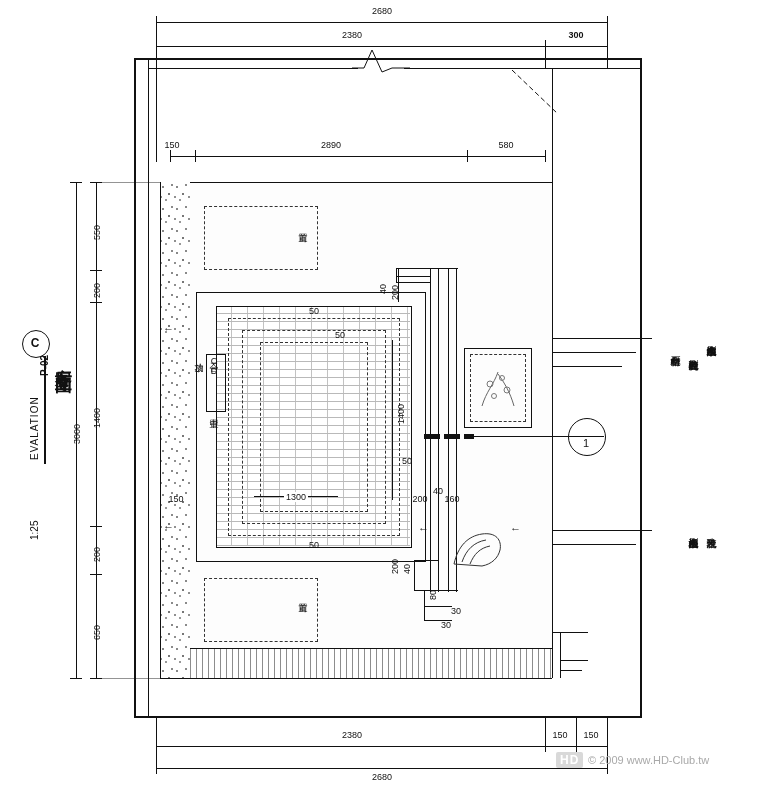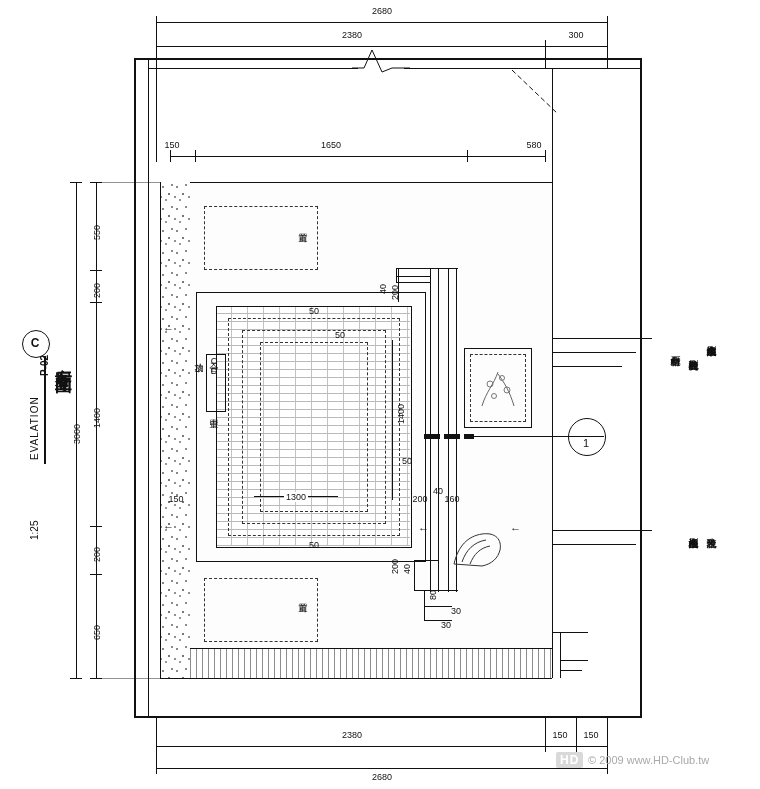--- a/index.html
+++ b/index.html
@@ -63,34 +63,34 @@
   <div class="tick" style="left:156px;top:16px;height:12px;"></div>
   <div class="tick" style="left:607px;top:16px;height:12px;"></div>
   <div class="lbl c" style="left:382px;top:6px;">2680</div>
 
   <div class="ln h" style="left:156px;top:46px;width:389px;"></div>
   <div class="ln h" style="left:545px;top:46px;width:62px;"></div>
   <div class="tick" style="left:156px;top:40px;height:12px;"></div>
   <div class="tick" style="left:545px;top:40px;height:12px;"></div>
   <div class="tick" style="left:607px;top:40px;height:12px;"></div>
   <div class="lbl c" style="left:352px;top:30px;">2380</div>
-  <div class="lbl c" style="left:576px;top:30px;">300</div>
+  <div class="lbl c" style="left:576px;top:30px;font-weight:bold;">300</div>
 
   <div class="ln v" style="left:156px;top:22px;height:140px;"></div>
   <div class="ln v" style="left:607px;top:22px;height:46px;"></div>
   <div class="ln v" style="left:545px;top:46px;height:22px;"></div>
 
   <div class="ln h" style="left:170px;top:156px;width:375px;"></div>
   <div class="tick" style="left:170px;top:150px;height:12px;"></div>
   <div class="tick" style="left:195px;top:150px;height:12px;"></div>
   <div class="tick" style="left:467px;top:150px;height:12px;"></div>
   <div class="tick" style="left:545px;top:150px;height:12px;"></div>
   <div class="lbl c" style="left:172px;top:140px;">150</div>
-  <div class="lbl c" style="left:331px;top:140px;">1650</div>
-  <div class="lbl c" style="left:506px;top:140px;margin-left:28px;">580</div>
+  <div class="lbl c" style="left:331px;top:140px;">2890</div>
+  <div class="lbl c" style="left:506px;top:140px;">580</div>
 
   <div class="ln v2" style="left:134px;top:58px;height:660px;"></div>
   <div class="ln v" style="left:148px;top:58px;height:660px;"></div>
   <div class="ln h2" style="left:134px;top:58px;width:508px;"></div>
   <div class="ln h2" style="left:134px;top:716px;width:508px;"></div>
   <div class="ln v2" style="left:640px;top:58px;height:660px;"></div>
 
   <div class="ln h" style="left:148px;top:68px;width:210px;"></div>
   <div class="ln h" style="left:404px;top:68px;width:236px;"></div>
   <svg style="position:absolute;left:352px;top:44px;" width="60" height="30">

